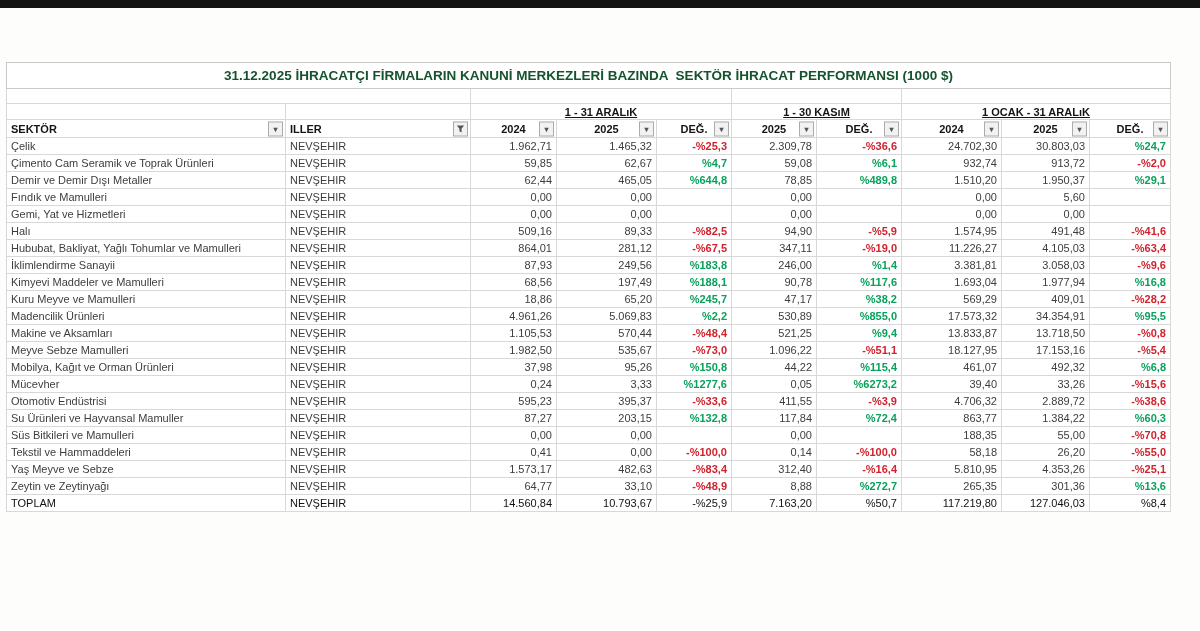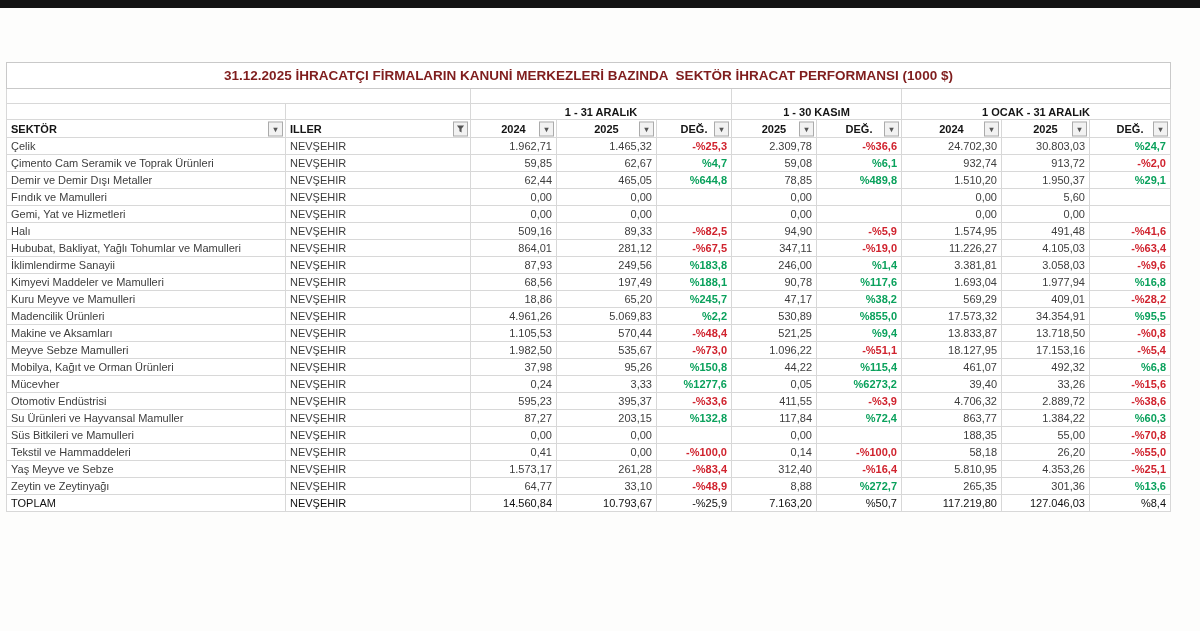--- a/index.html
+++ b/index.html
@@ -12,24 +12,24 @@
     border-collapse:collapse; table-layout:fixed;
     margin:54px 0 0 6px;
   }
   td {
     border:1px solid #d8d8d8; height:17px; padding:0 4px;
     font-size:11px; color:#3d3d3d; overflow:hidden; white-space:nowrap;
     background:#fff; box-sizing:border-box;
   }
   tr.title-row td {
     font-weight:bold; font-size:13.5px; text-align:center; height:26px;
-    color:#7f1d1d; white-space:pre; border-color:#c9c9c9;
+    color:#14532d; white-space:pre; border-color:#c9c9c9;
   }
   tr.spacer td { height:15px; }
-  tr.group td { font-weight:bold; font-size:11px; text-align:center; height:16px; color:#141414; }
+  tr.group td { font-weight:bold; font-size:11px; text-align:center; height:16px; color:#141414;text-decoration:underline; }
   tr.colhead td { font-weight:bold; font-size:11px; height:18px; color:#141414; position:relative; }
   tr.colhead td.center { text-align:center; }
   .fbtn {
     position:absolute; right:2px; top:50%; transform:translateY(-50%);
     width:13px; height:13px; border:1px solid #ababab; background:#f2f2f2;
     font-size:8px; line-height:11px; color:#555; text-align:center;
     display:flex; align-items:center; justify-content:center; cursor:pointer;
   }
   .num { text-align:right; }
   .text { text-align:left; }
@@ -344,21 +344,21 @@
         <td class="num">0,14</td>
         <td class="chg neg">-%100,0</td>
         <td class="num">58,18</td>
         <td class="num">26,20</td>
         <td class="chg neg">-%55,0</td>
       </tr>
       <tr>
         <td class="text">Yaş Meyve ve Sebze</td>
         <td class="text">NEVŞEHIR</td>
         <td class="num">1.573,17</td>
-        <td class="num">261,28</td>
+        <td class="num">482,63</td>
         <td class="chg neg">-%83,4</td>
         <td class="num">312,40</td>
         <td class="chg neg">-%16,4</td>
         <td class="num">5.810,95</td>
         <td class="num">4.353,26</td>
         <td class="chg neg">-%25,1</td>
       </tr>
       <tr>
         <td class="text">Zeytin ve Zeytinyağı</td>
         <td class="text">NEVŞEHIR</td>

